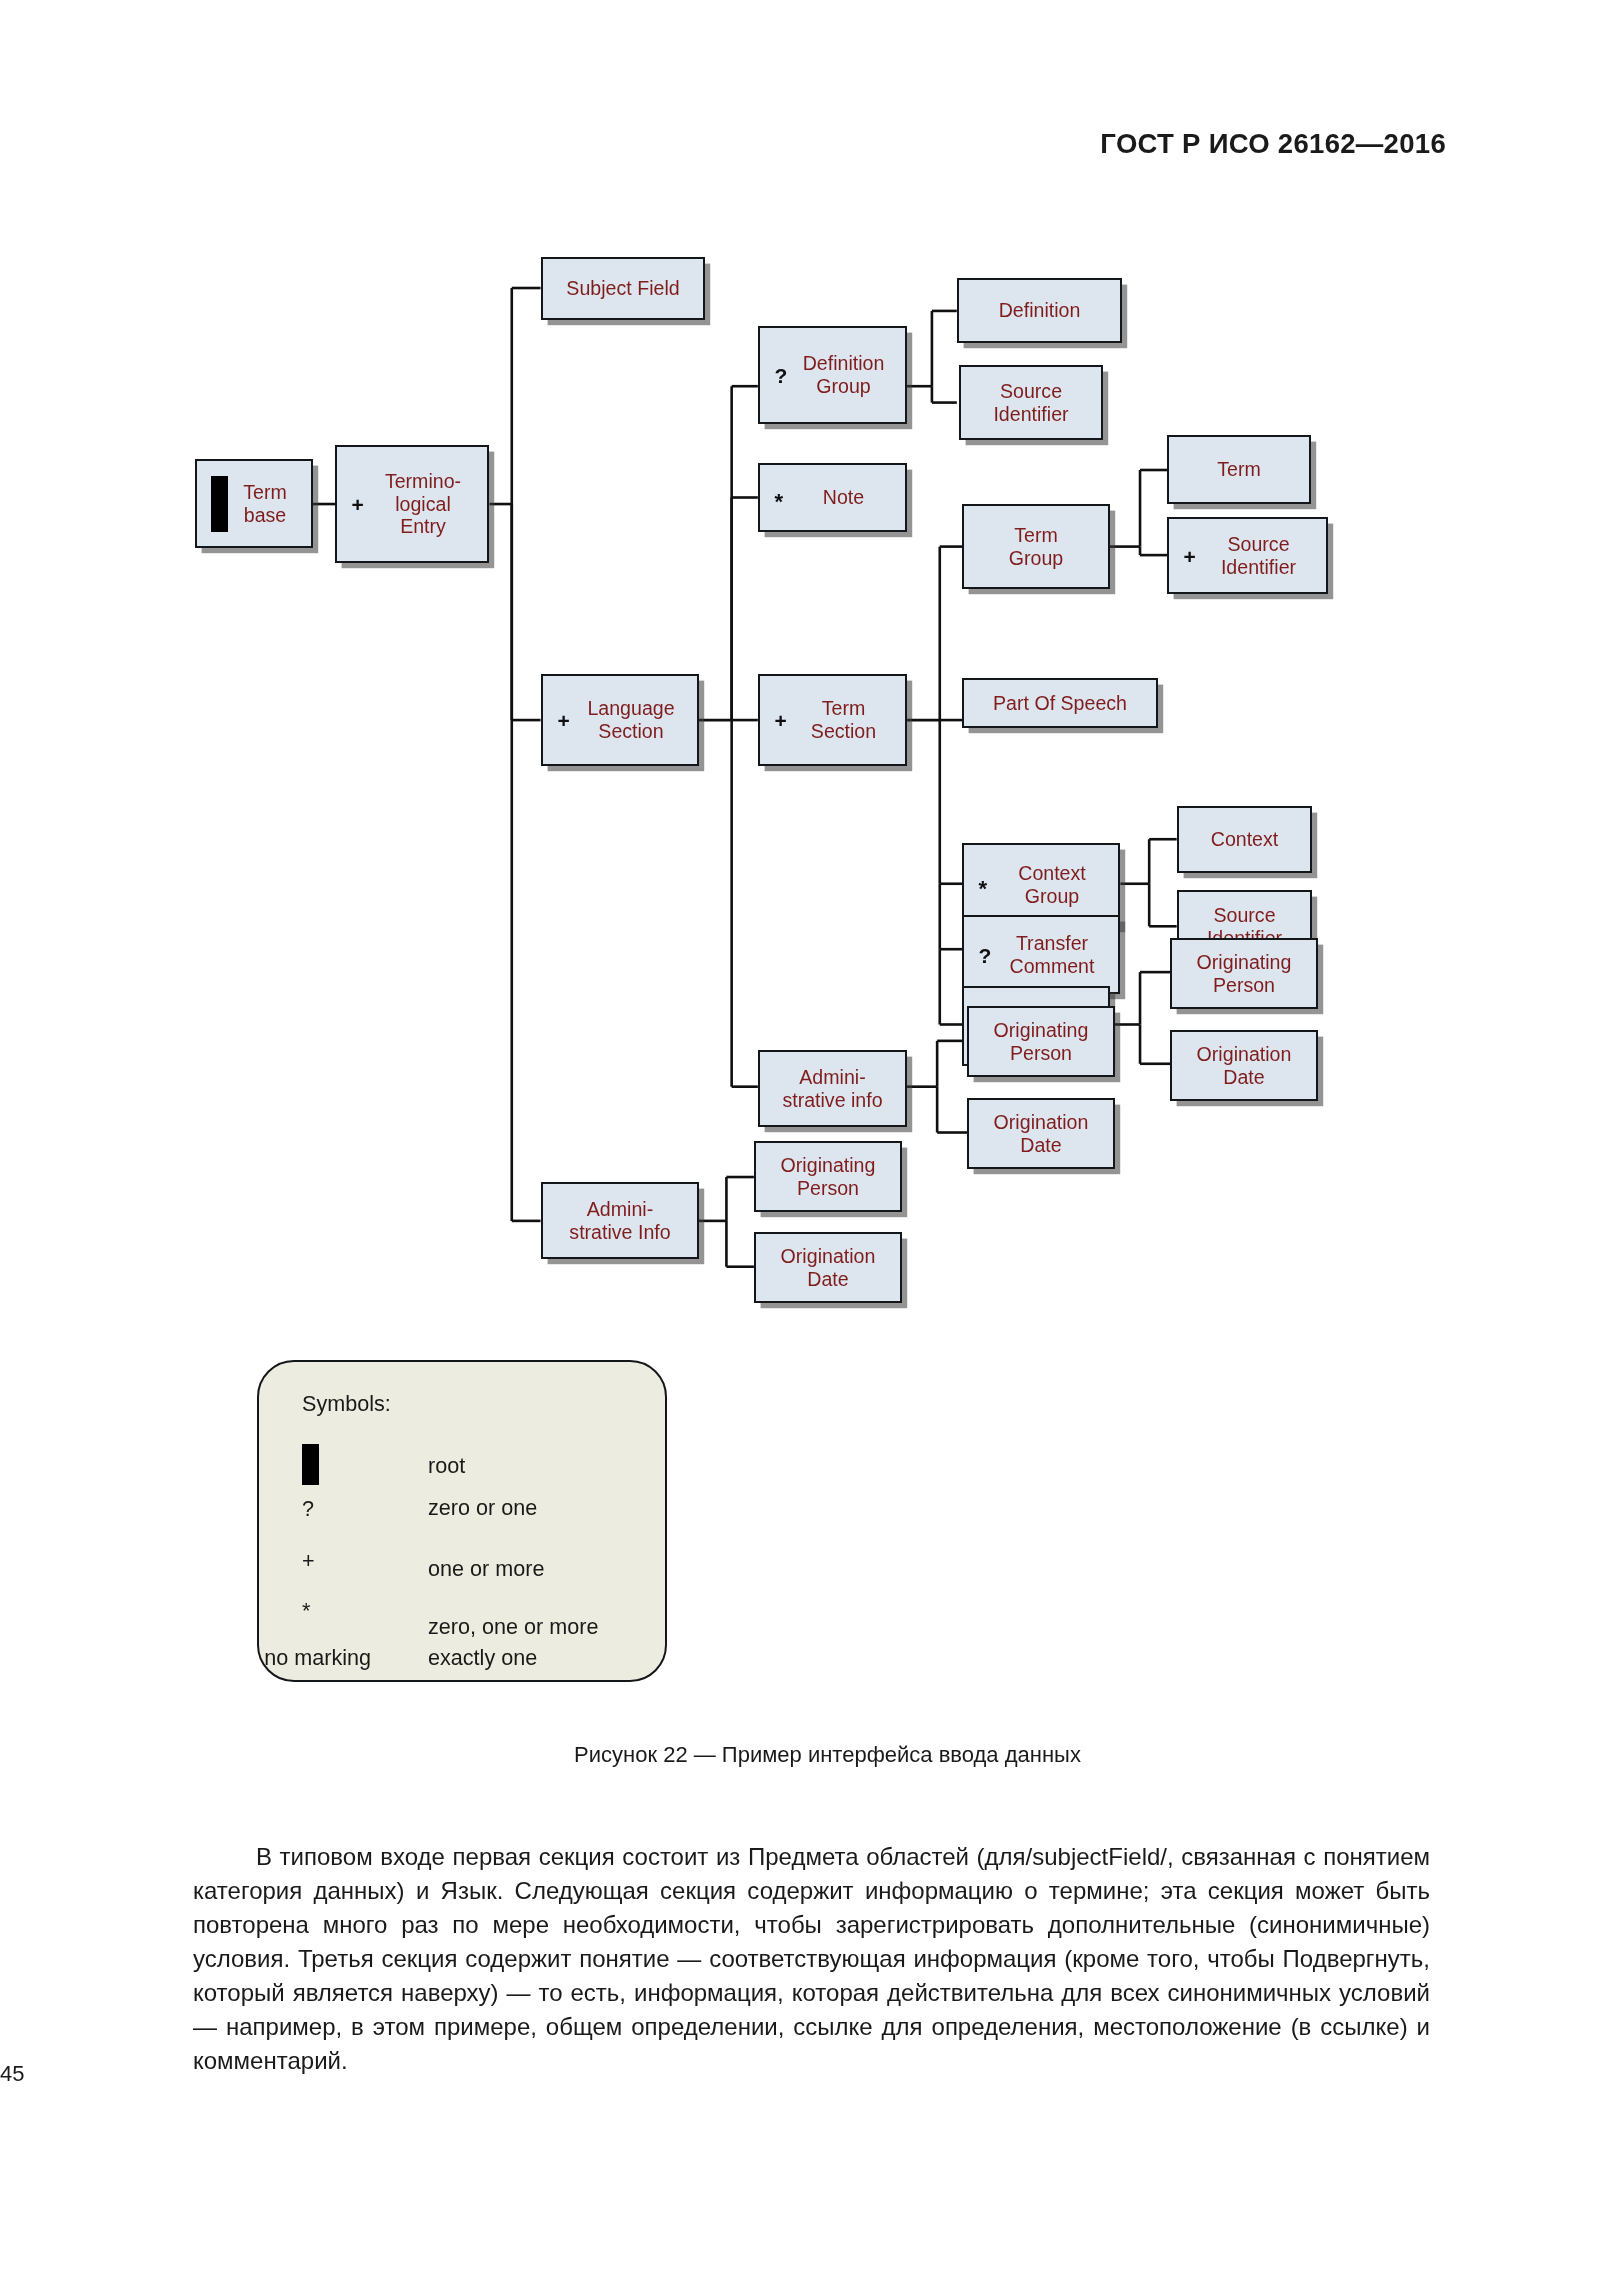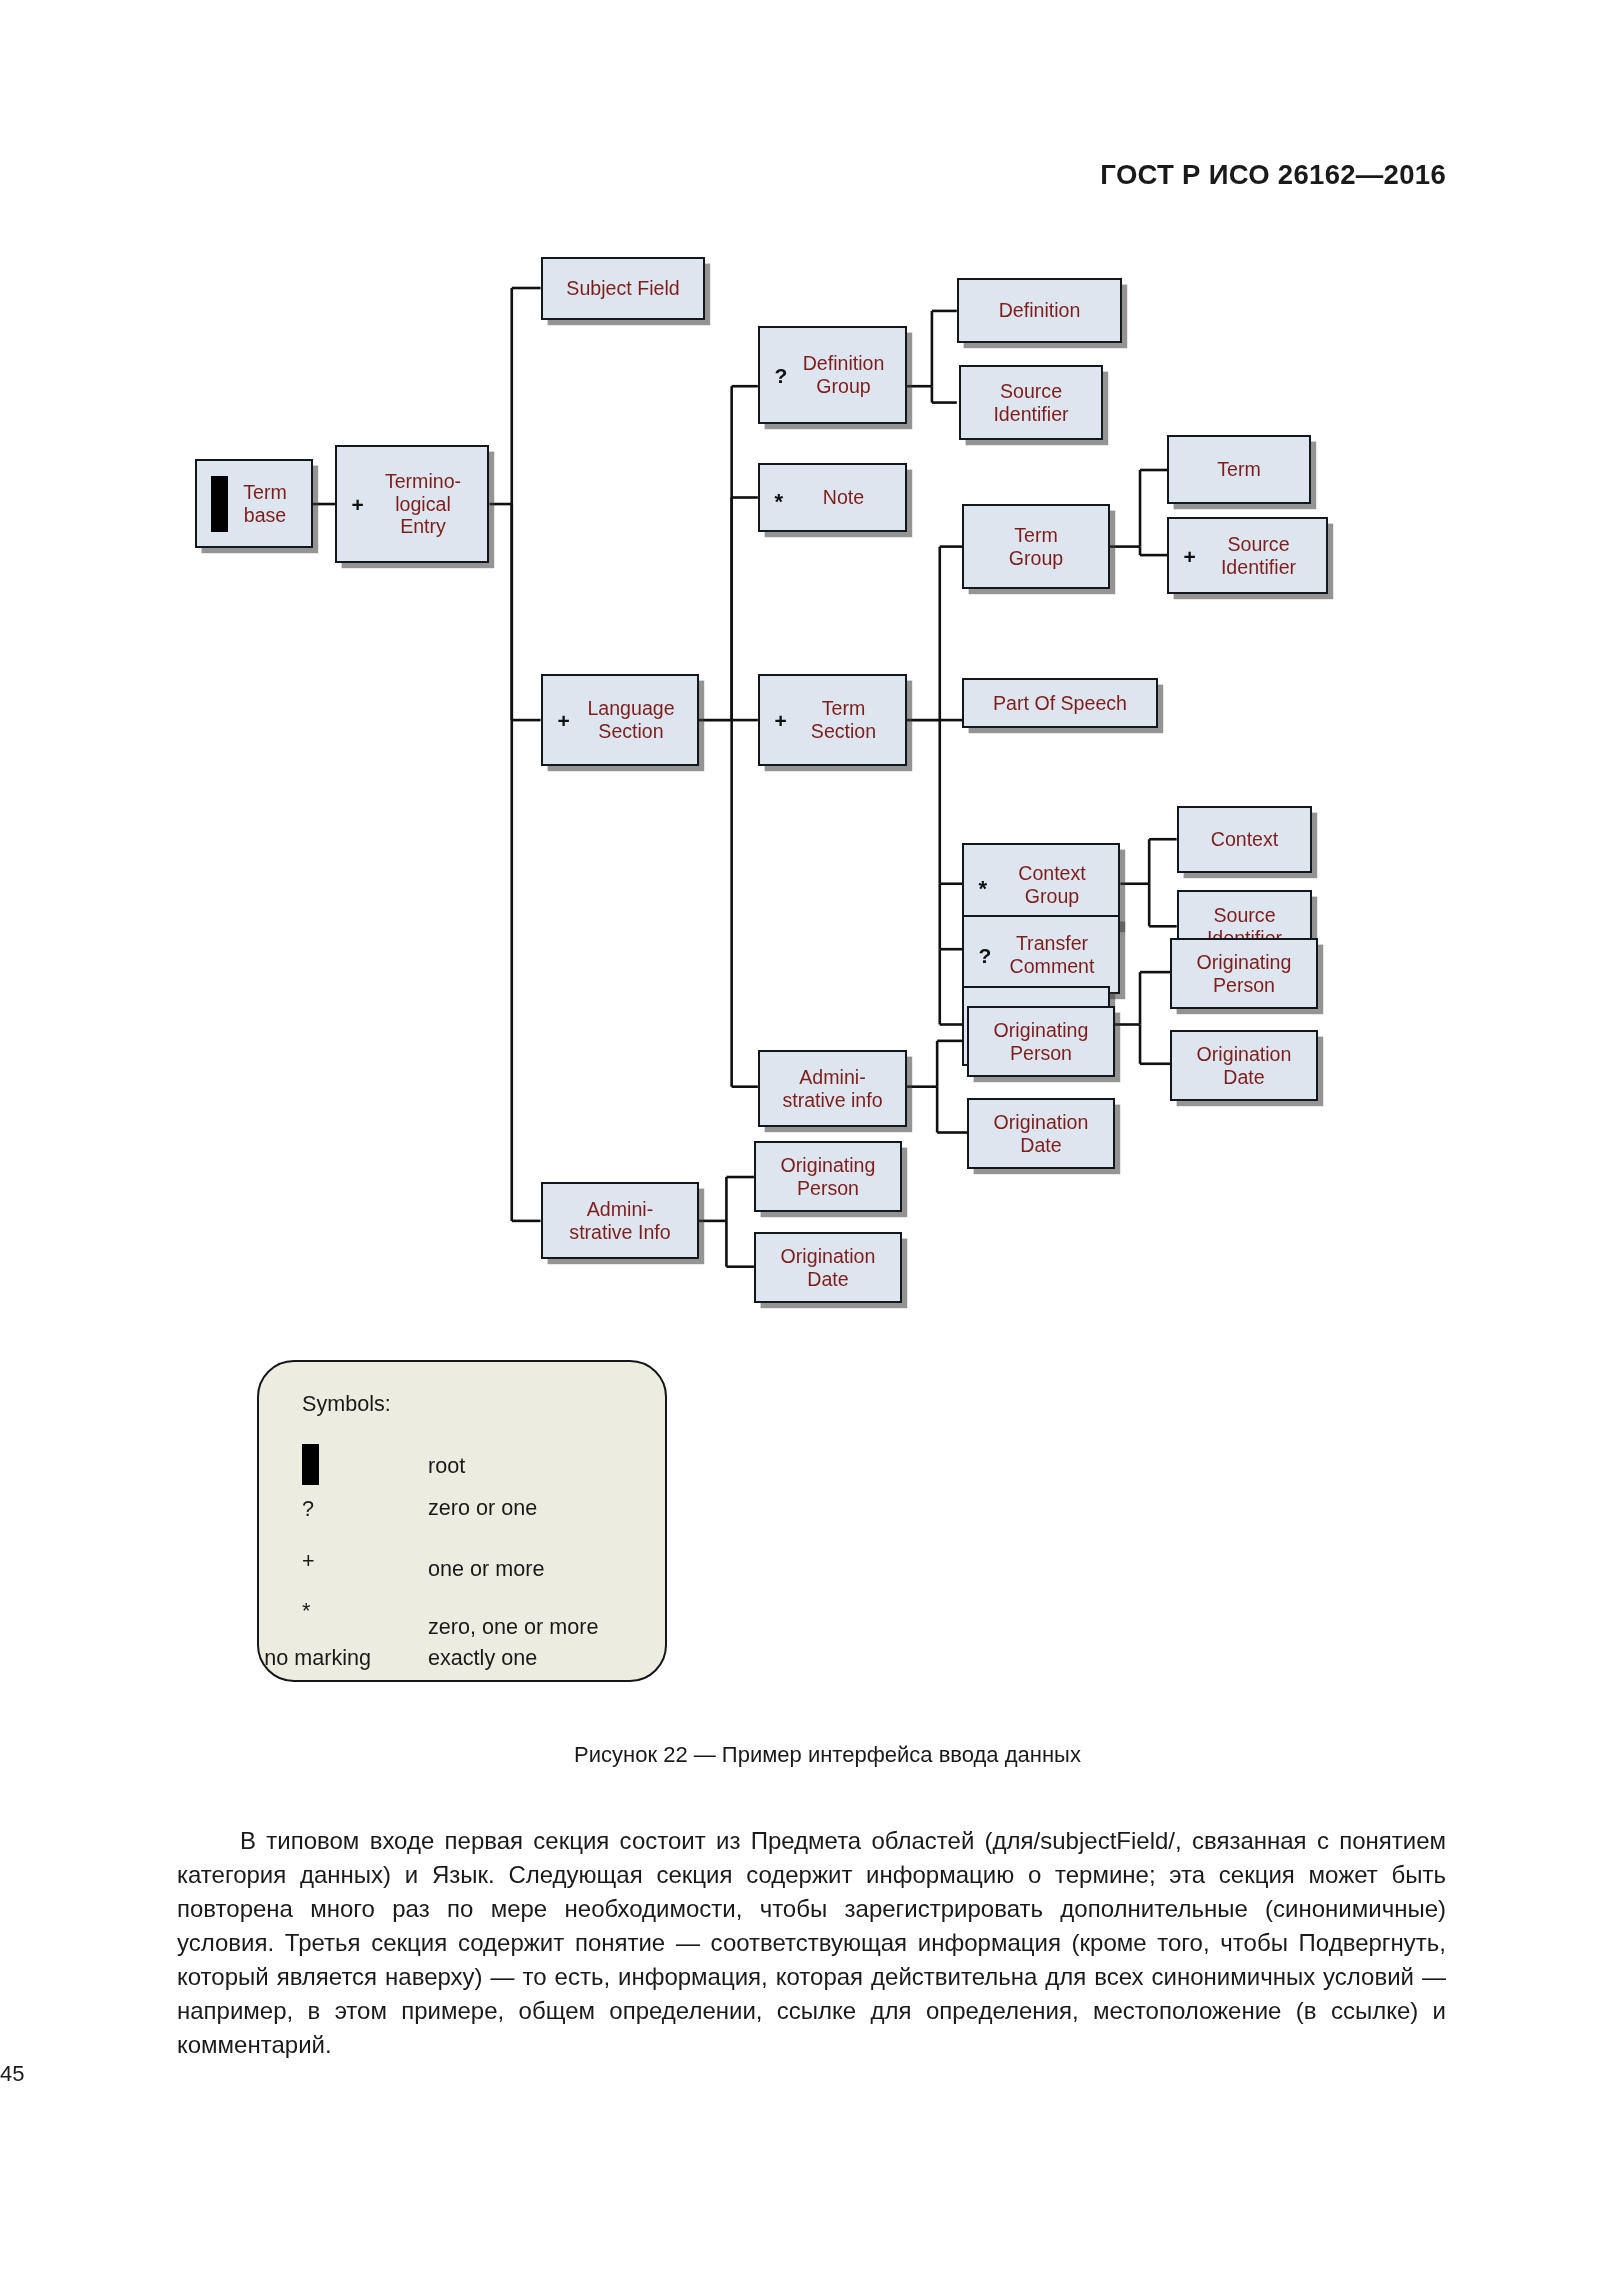--- a/index.html
+++ b/index.html
@@ -5,21 +5,21 @@
   html,body{margin:0;padding:0;background:#fff;}
   body{
     width:1623px;height:2295px;position:relative;
     font-family:"Liberation Sans","DejaVu Sans",sans-serif;
     color:#1a1a1a;overflow:hidden;
   }
   .page{position:absolute;inset:0;width:1623px;height:2295px;}
 
   
   #doc-header{
-    position:absolute;left:0;top:159px;width:1446px;
+    position:absolute;left:0;top:128px;width:1446px;
     text-align:right;font-size:27.5px;font-weight:bold;letter-spacing:0.3px;
   }
 
   
   #diagram{position:absolute;left:0;top:216px;width:1623px;height:1126px;}
   #wires{position:absolute;left:0;top:0;width:1623px;height:1126px;}
 
   .node{
     position:absolute;box-sizing:border-box;
     background:#dde5ef;border:2px solid #14171a;
@@ -56,21 +56,21 @@
   
   #figure-caption{
     position:absolute;left:0;top:1742px;width:1623px;
     text-align:center;font-size:22px;padding-left:16px;
   }
   #body-text{
     position:absolute;left:177px;top:1824px;width:1269px;
     font-size:24px;line-height:34px;text-align:justify;
     text-align-last:left;
   }
-  #body-text p{margin:0;text-indent:63px;}
+  #body-text p{margin:16px;text-indent:63px;}
   #page-number{
     position:absolute;left:0;top:2061px;width:1456px;
     font-size:22px;
   }
 </style>
 </head>
 <body>
 
 <div class="page">
 

